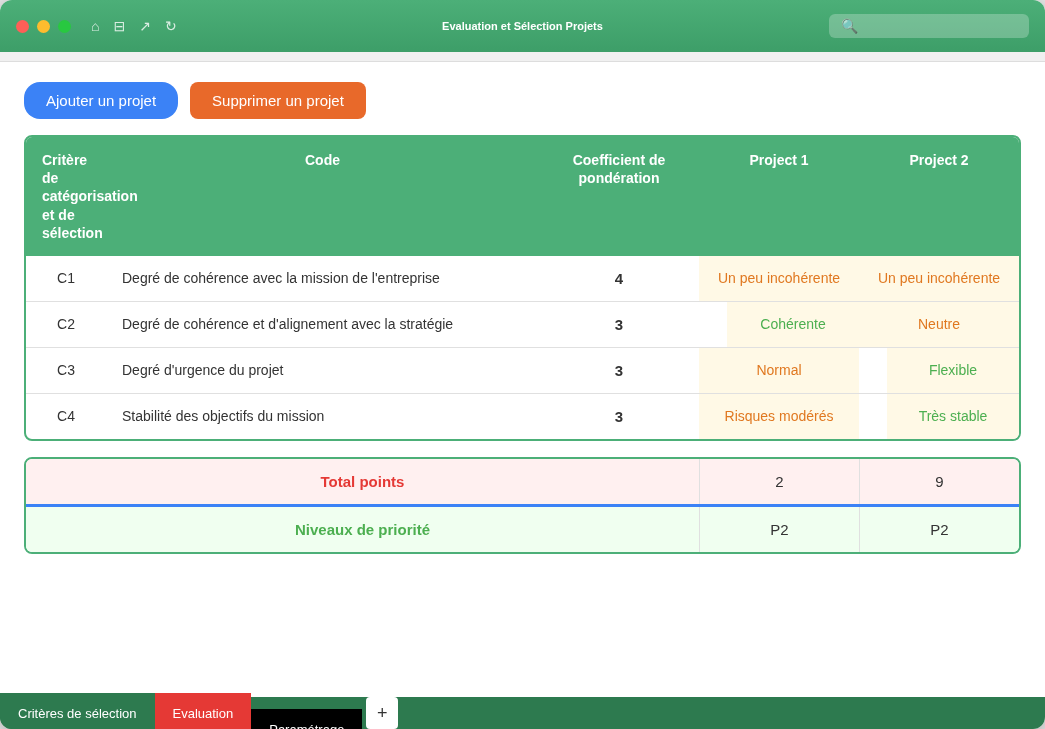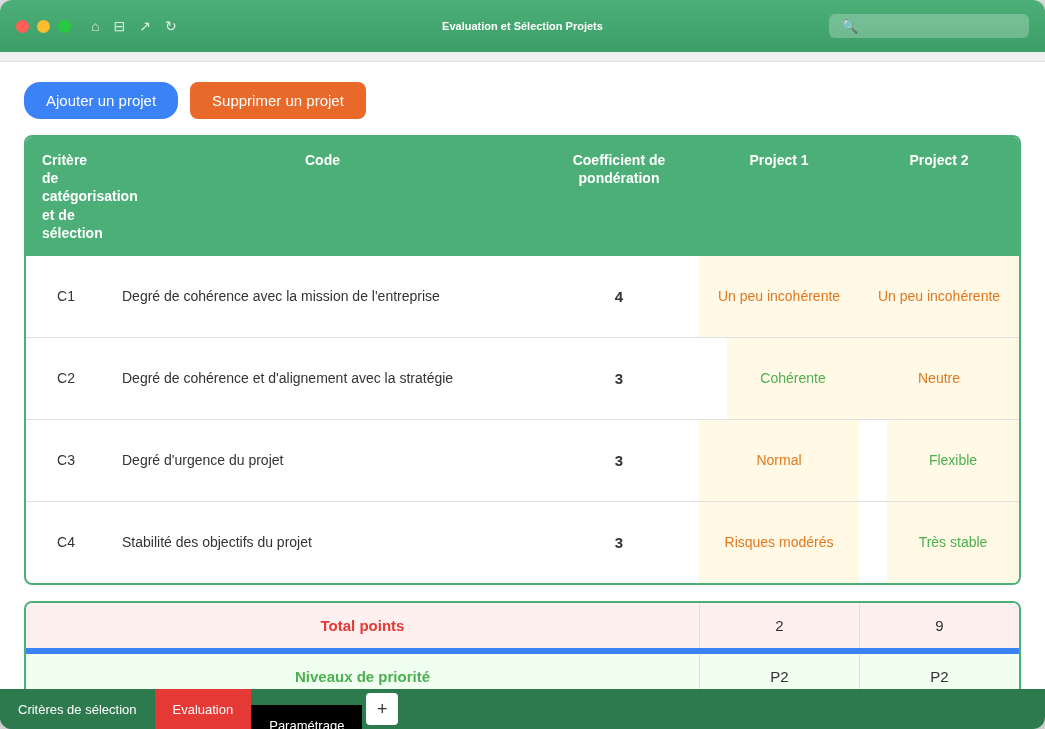--- a/index.html
+++ b/index.html
@@ -168,21 +168,21 @@
       display: grid;
       grid-template-columns: 80px 1fr 160px 160px 160px;
       border-bottom: 1px solid #e0e0e0;
     }
 
     .table-row-data:last-child {
       border-bottom: none;
     }
 
     .td {
-      padding: 32px 10px;
+      padding: 14px 10px;
       text-align: center;
       font-size: 14px;
       color: #333;
       display: flex;
       align-items: center;
       justify-content: center;
     }
 
     .td.left {
       text-align: left;
@@ -214,21 +214,21 @@
     .summary-section {
       border: 2px solid #4caf78;
       border-radius: 8px;
       overflow: hidden;
       flex-shrink: 0;
     }
 
     .summary-row {
       display: grid;
       grid-template-columns: 1fr 160px 160px;
-      border-bottom: 6px solid #3b82f6;
+      border-bottom: 3px solid #3b82f6;
     }
 
     .summary-row:last-child {
       border-bottom: none;
     }
 
     .summary-label {
       padding: 14px 20px;
       font-size: 15px;
       font-weight: 700;
@@ -261,21 +261,21 @@
       color: #333;
       display: flex;
       align-items: center;
       justify-content: center;
       border-left: 1px solid #e0e0e0;
     }
 
     
     .tab-bar {
       background: #2d7a4f;
-      height: 40px;
+      height: 32px;
       display: flex;
       align-items: center;
       padding: 0 0 0 0;
       flex-shrink: 0;
       margin-top: auto;
     }
 
     .tab {
       padding: 0 18px;
       height: 40px;
@@ -373,21 +373,21 @@
       <div class="table-row-data">
         <div class="td">C3</div>
         <div class="td left">Degré d'urgence du projet</div>
         <div class="td bold">3</div>
         <div class="td yellow-bg orange-text">Normal</div>
         <div class="td yellow-bg green-text">Flexible</div>
       </div>
 
       <div class="table-row-data">
         <div class="td">C4</div>
-        <div class="td left">Stabilité des objectifs du projet</div>
+        <div class="td left">Stabilité des objectifs du mission</div>
         <div class="td bold">3</div>
         <div class="td yellow-bg orange-text">Risques modérés</div>
         <div class="td yellow-bg green-text">Très stable</div>
       </div>
     </div>
 
     <div class="summary-section">
 
       <div class="summary-row summary-row-total">
         <div class="summary-label">Total points</div>

